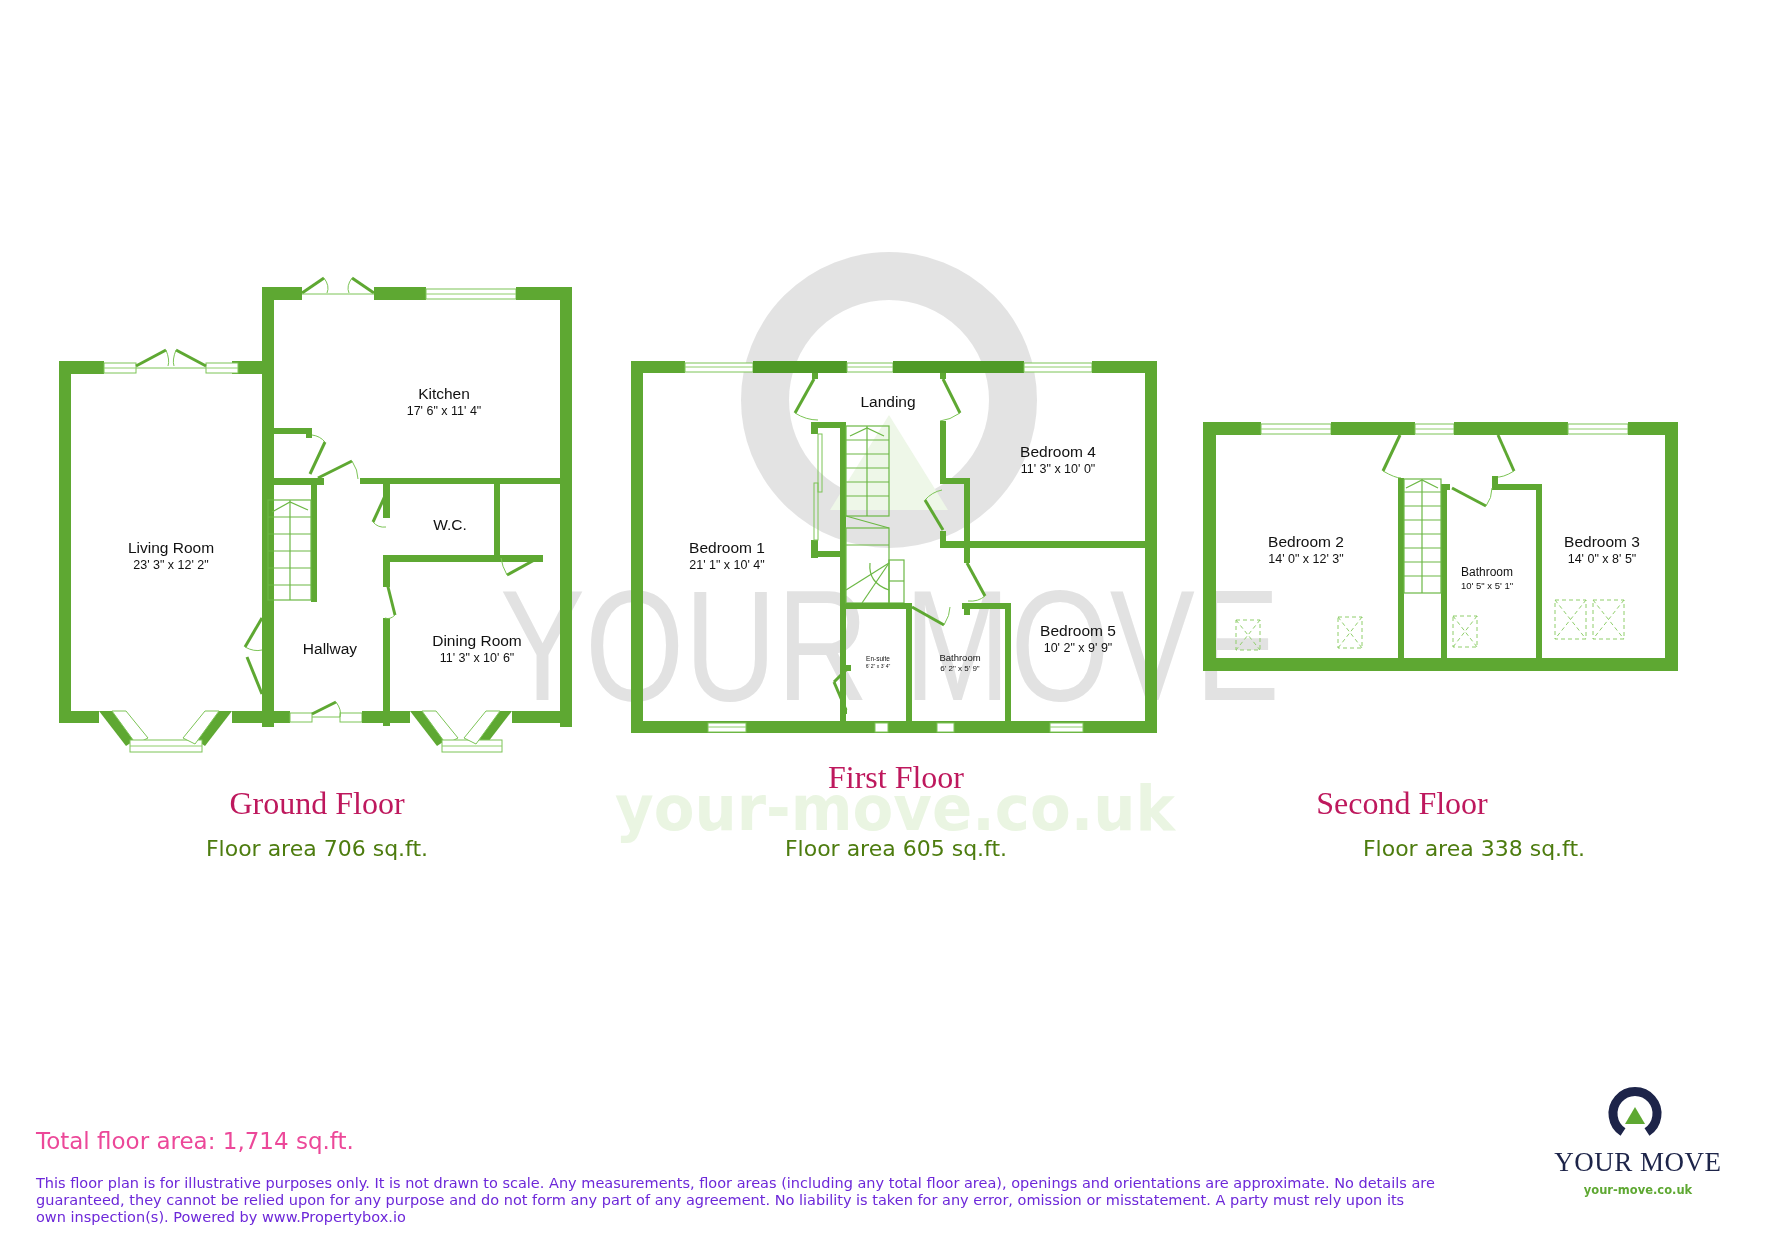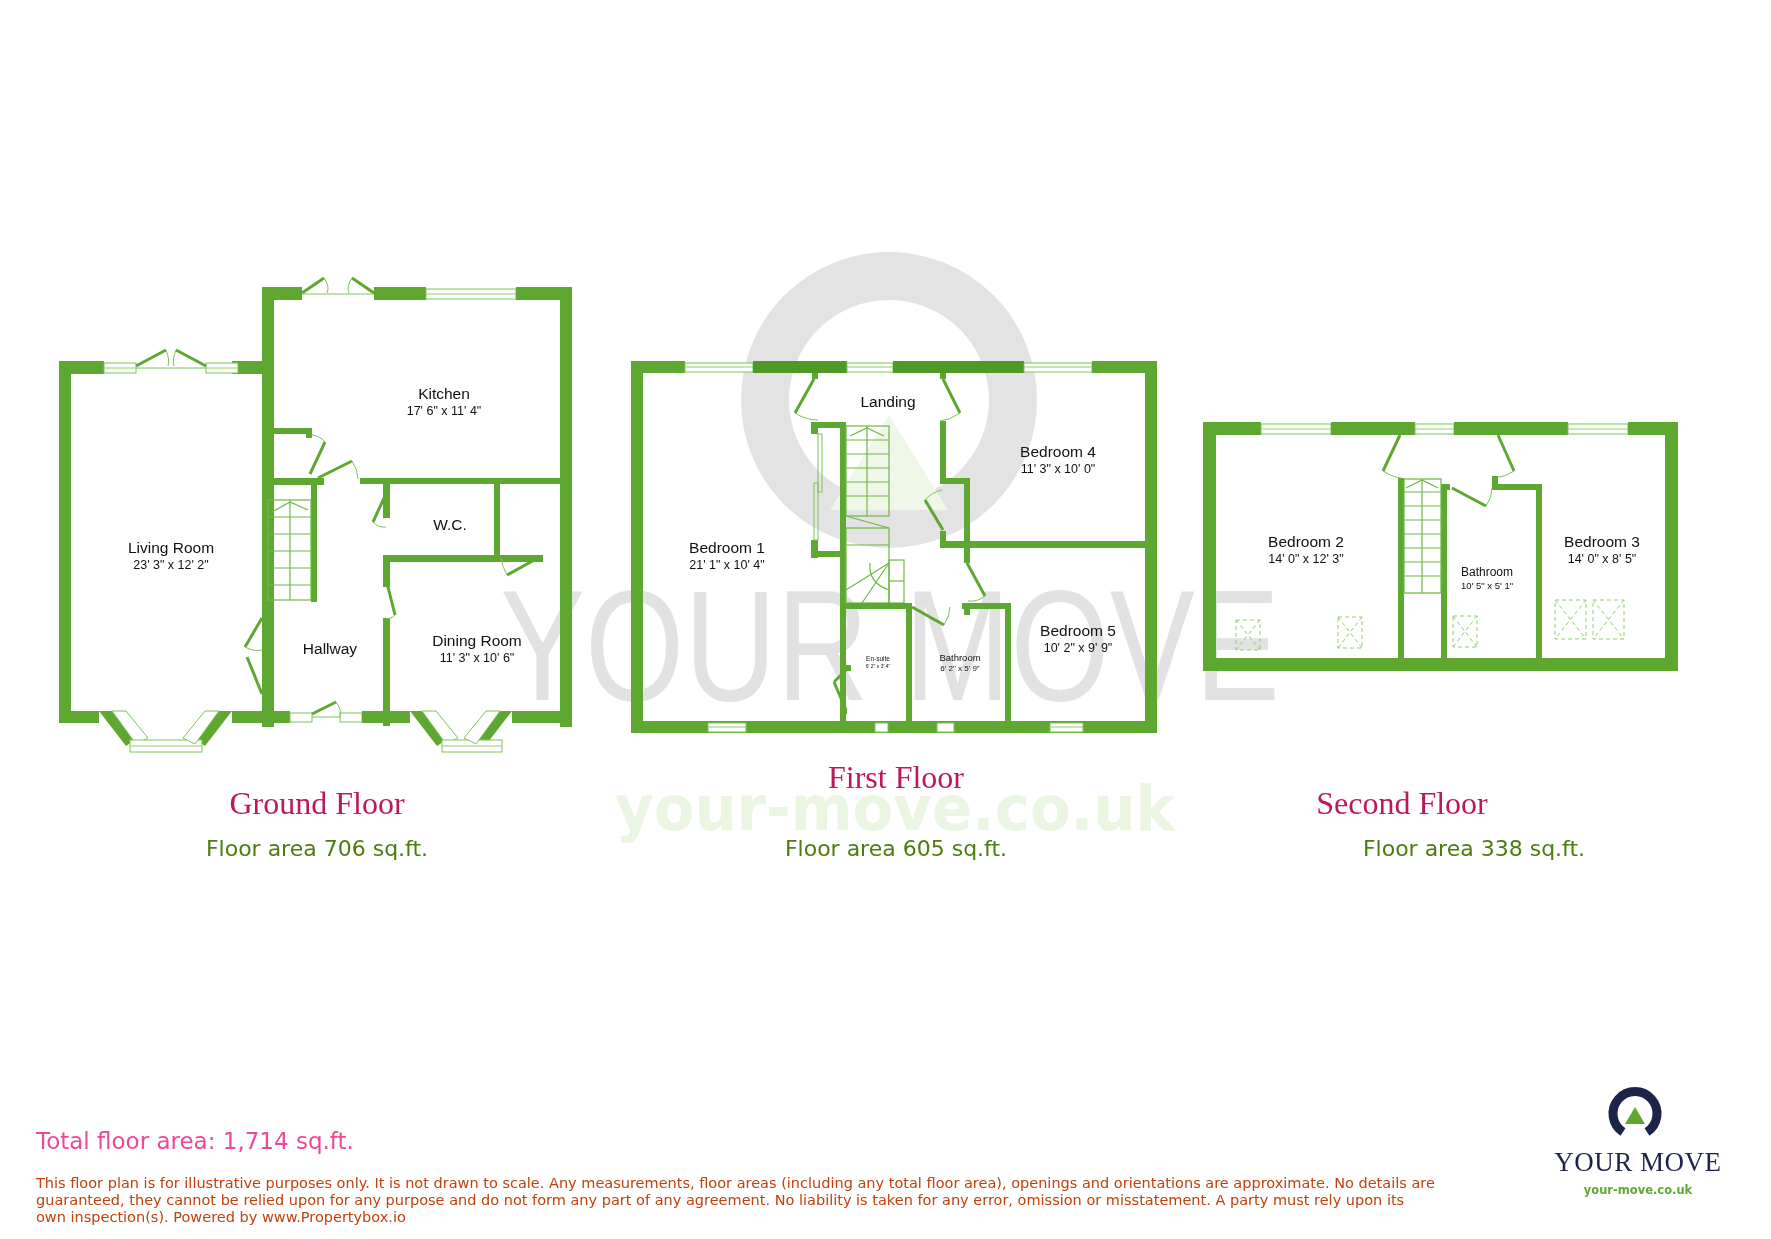--- a/index.html
+++ b/index.html
@@ -13,21 +13,21 @@
   .arc { stroke:#7cc456; stroke-width:1; fill:none; }
   .stair { stroke:#6cb845; stroke-width:1.2; fill:none; }
   .skylight { stroke:#8fce6b; stroke-width:1; fill:none; stroke-dasharray:4 3; }
   .room-name { font-family:"Liberation Sans", sans-serif; fill:#111; }
   .room-dim { font-family:"Liberation Sans", sans-serif; fill:#111; }
   .wm-text { font-family:"Liberation Sans", sans-serif; fill:#d9d9d9; opacity:0.75; }
   .wm-url { font-family:"DejaVu Sans", sans-serif; font-weight:bold; fill:#eaf5e2; }
   .floor-title { position:absolute; font-family:Liberation Serif, serif; font-size:32px; color:#be185d; text-align:center; width:400px; }
   .floor-area { position:absolute; font-family:"DejaVu Sans", sans-serif; font-size:22px; color:#4d7c0f; text-align:center; width:400px; }
   .total { position:absolute; left:36px; top:1128px; font-family:"DejaVu Sans", sans-serif; font-size:23px; color:#ec4899; }
-  .disclaimer { position:absolute; left:36px; top:1175px; width:1400px; font-family:"DejaVu Sans", sans-serif; font-size:14.5px; line-height:17px; color:#c2410c; }
+  .disclaimer { position:absolute; left:36px; top:1175px; width:1400px; font-family:"DejaVu Sans", sans-serif; font-size:14.5px; line-height:17px; color:#6d28d9; }
   .logo { position:absolute; left:1545px; top:1080px; width:180px; height:110px; }
   .logo-text { position:absolute; left:1538px; top:1147px; width:200px; text-align:center; font-family:"Liberation Serif", serif; font-size:27px; color:#1d2449; letter-spacing:0.5px; }
   .logo-url { position:absolute; left:1538px; top:1183px; width:200px; text-align:center; font-family:"DejaVu Sans", sans-serif; font-weight:bold; font-size:11.5px; color:#5ea832; }
 </style>
 </head>
 <body>
 
 <svg id="plan" viewBox="0 0 1771 1239" xmlns="http://www.w3.org/2000/svg">
 
   <g>

